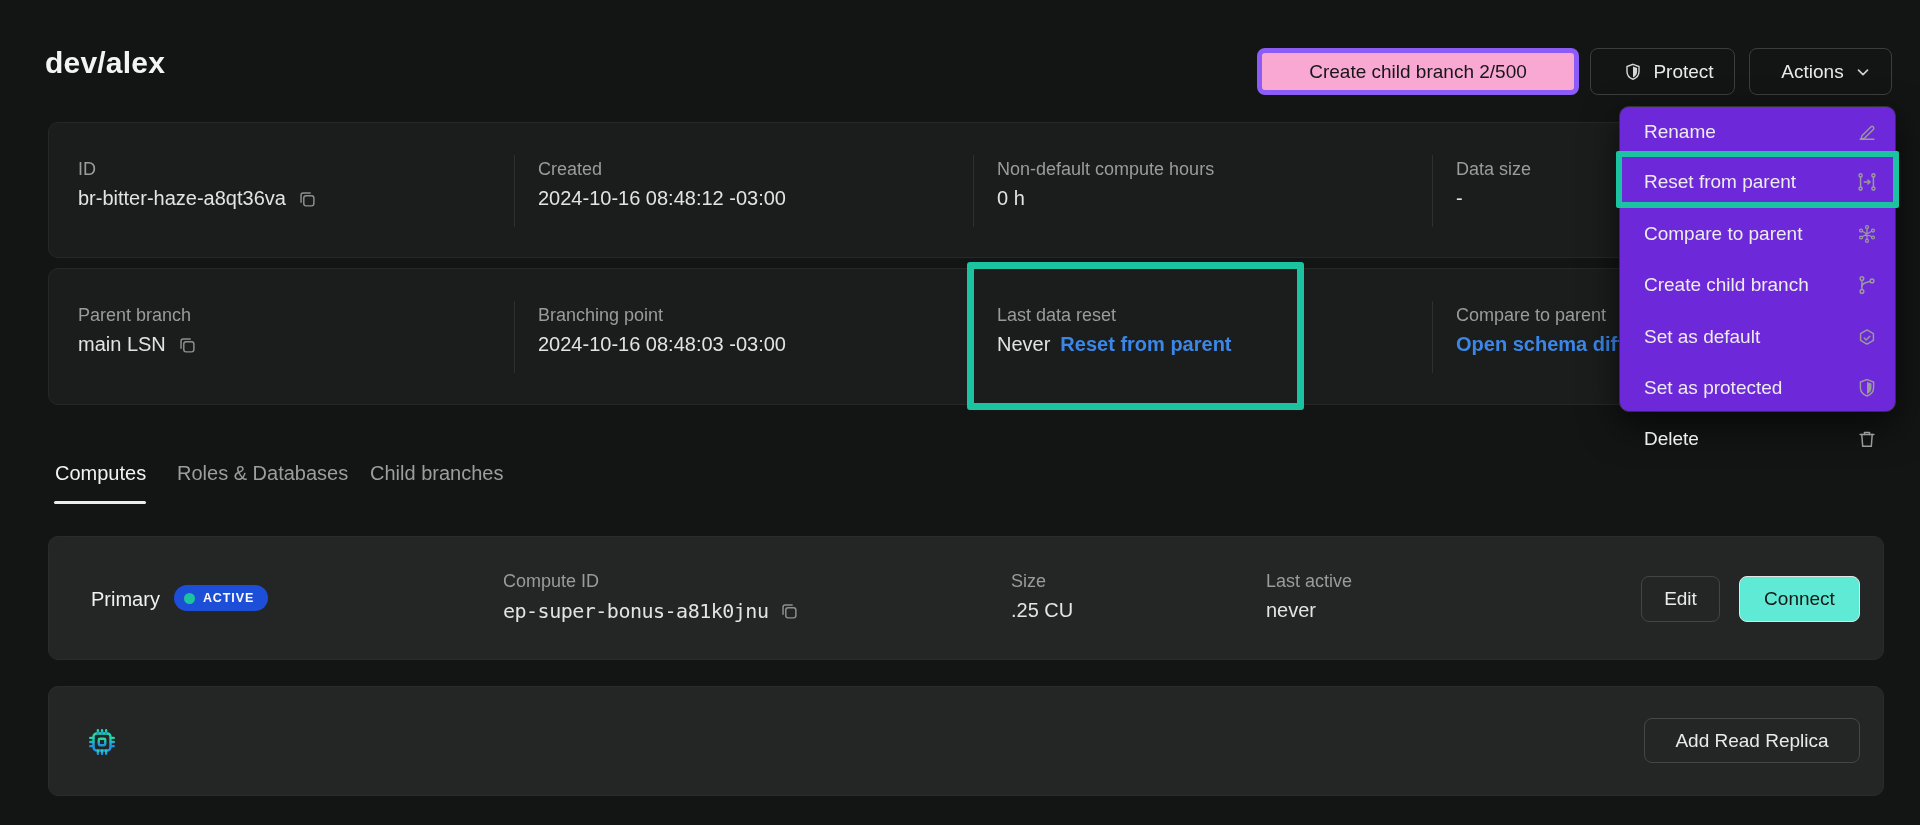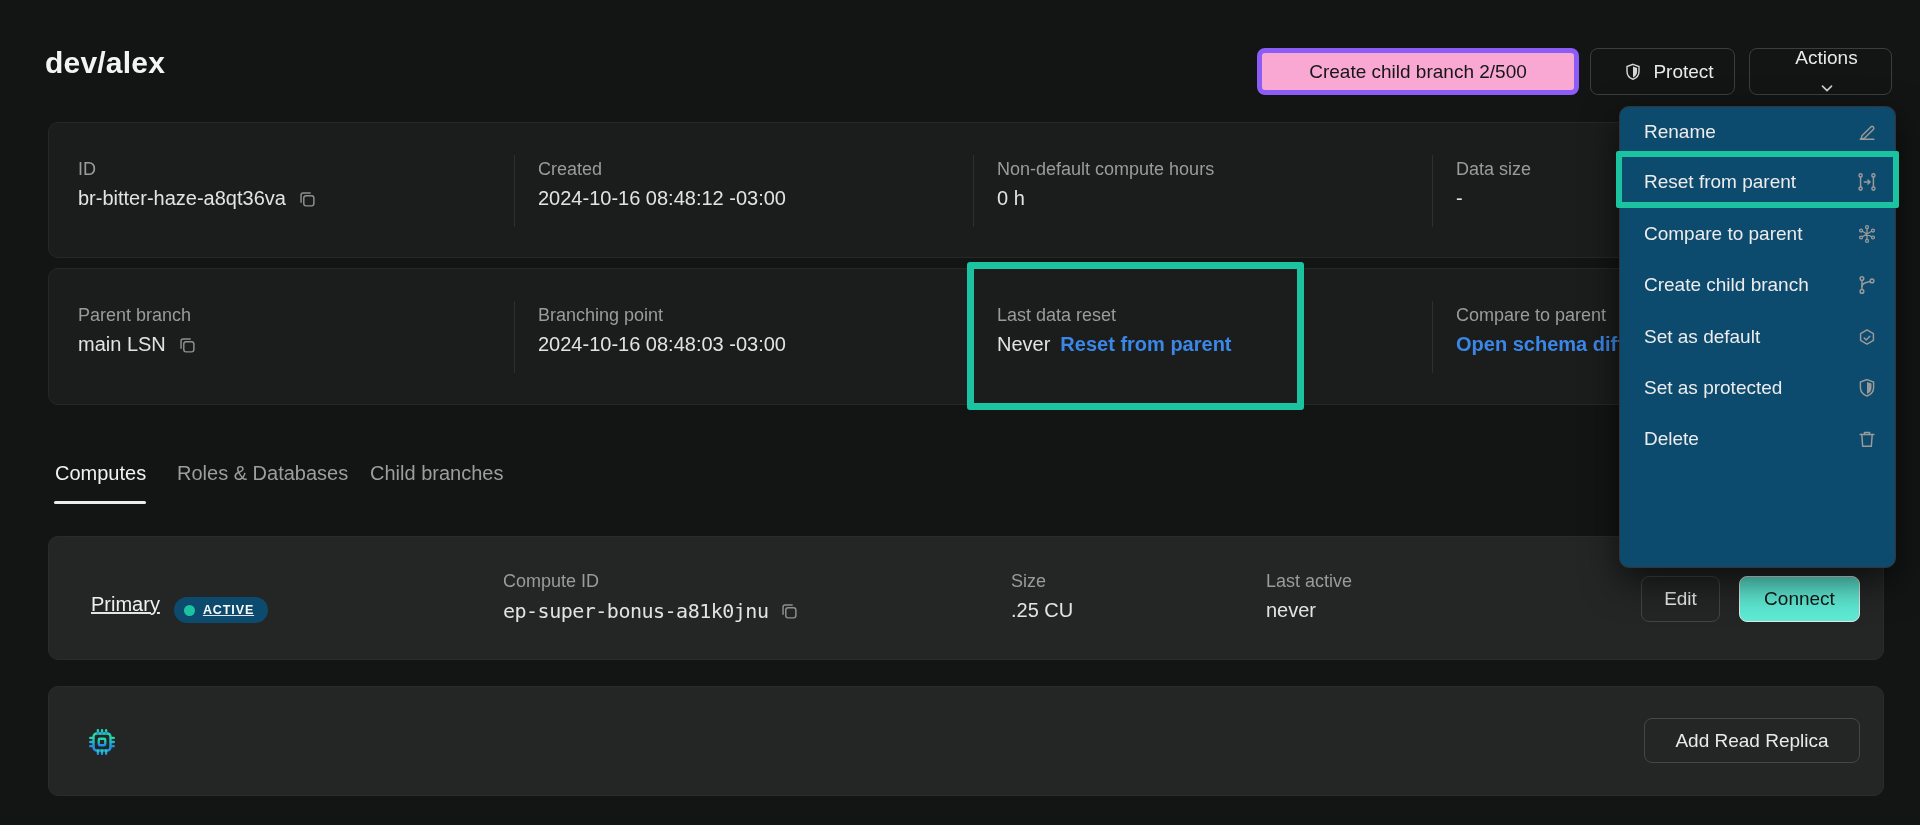--- a/index.html
+++ b/index.html
@@ -18,21 +18,21 @@
   
   .btn {
     position:absolute; top:48px; height:47px;
     display:flex; align-items:center; justify-content:center; gap:10px;
     border-radius:8px; font-size:19px; font-weight:500; cursor:pointer;
   }
   .btn-light { background:#f9a8d4; color:#161616; border:5px solid #8b5cf6;align-items:center; }
   .btn-dark  { background:transparent; color:#e9e9e9; border:1px solid #3c3d3d;padding-left:12px; }
   .btn-create { left:1257px; width:322px; }
   .btn-protect { left:1590px; width:145px; }
-  .btn-actions { left:1749px; width:143px;flex-direction:column; }
+  .btn-actions { left:1749px; width:143px; }
   
   .card {
     position:absolute; left:48px; width:1836px;
     background:#1b1c1c; border:1px solid #262727; border-radius:10px;
   }
   .card-1 { top:122px; height:136px; }
   .card-2 { top:268px; height:137px; }
   .field { position:absolute; top:0; height:100%; }
   .f1 { left:29px; } .f2 { left:489px; } .f3 { left:948px; } .f4 { left:1407px; }
   .field-label {
@@ -64,26 +64,26 @@
   }
   
   .row-card {
     position:absolute; left:48px; width:1836px;
     background:#242525; border:1px solid #2a2b2b; border-radius:10px;
   }
   .compute-card { top:536px; height:124px; }
   .replica-card { top:686px; height:110px; }
   .compute-name {
     position:absolute; left:42px; top:48px;
-    display:flex; align-items:center; gap:14px;text-decoration:underline;
+    display:flex; align-items:flex-end; gap:14px;
   }
   .compute-name-text { font-size:20px; font-weight:500; color:#f0f0f0; }
   .badge {
     display:inline-flex; align-items:center; gap:8px;
-    background:#0c4a6e; border-radius:15px; padding:6px 14px 6px 10px;margin-top:12px;
+    background:#1d4ed8; border-radius:15px; padding:6px 14px 6px 10px;
   }
   .badge-dot { width:11px; height:11px; border-radius:50%; background:#1cc3a0; }
   .badge-text { font-size:12.5px; font-weight:700; letter-spacing:.9px; color:#fdfdfd; }
   .ccol { position:absolute; top:0; height:100%; }
   .c1 { left:454px; } .c2 { left:962px; } .c3 { left:1217px; }
   .ccol .field-label { top:34px; }
   .ccol .field-value { top:62px; }
   .mono { font-family:"DejaVu Sans Mono", monospace; font-size:20px; letter-spacing:-0.5px; }
   .btn-row {
     position:absolute; top:39px; height:46px;
@@ -91,22 +91,22 @@
     border-radius:8px; font-size:19px; font-weight:500; cursor:pointer;
   }
   .btn-edit { left:1592px; width:79px; background:transparent; border:1px solid #434444; color:#eaeaea; }
   .btn-connect { left:1690px; width:121px; background:#5eead4; border:1px solid #e3e4e4; color:#161616; }
   
   .chip-wrap { position:absolute; left:38px; top:40px; width:30px; height:30px; }
   .replica-text { position:absolute; left:84px; top:43px; font-size:19px; color:#dedede; white-space:nowrap; }
   .btn-add { left:1595px; top:31px; width:216px; height:45px; background:transparent; border:1px solid #454646; color:#eaeaea; }
   
   .menu {
-    position:absolute; left:1619px; top:106px; width:277px; height:462px;
-    background:#0c4a6e; border:1px solid #333434; border-radius:10px;
+    position:absolute; left:1619px; top:106px; width:277px; height:306px;
+    background:#6d28d9; border:1px solid #333434; border-radius:10px;
     box-shadow:0 14px 36px rgba(0,0,0,.6); z-index:10;
   }
   .menu-item {
     position:absolute; left:0; width:100%; height:40px;
     display:flex; align-items:center; justify-content:space-between;
     padding:0 17px 0 24px; cursor:pointer;
   }
   .mi1 { top:5px; } .mi2 { top:55px; } .mi3 { top:107px; } .mi4 { top:158px; }
   .mi5 { top:210px; } .mi6 { top:261px; } .mi7 { top:312px; }
   .menu-label { font-size:19px; color:#ececec; white-space:nowrap; }

